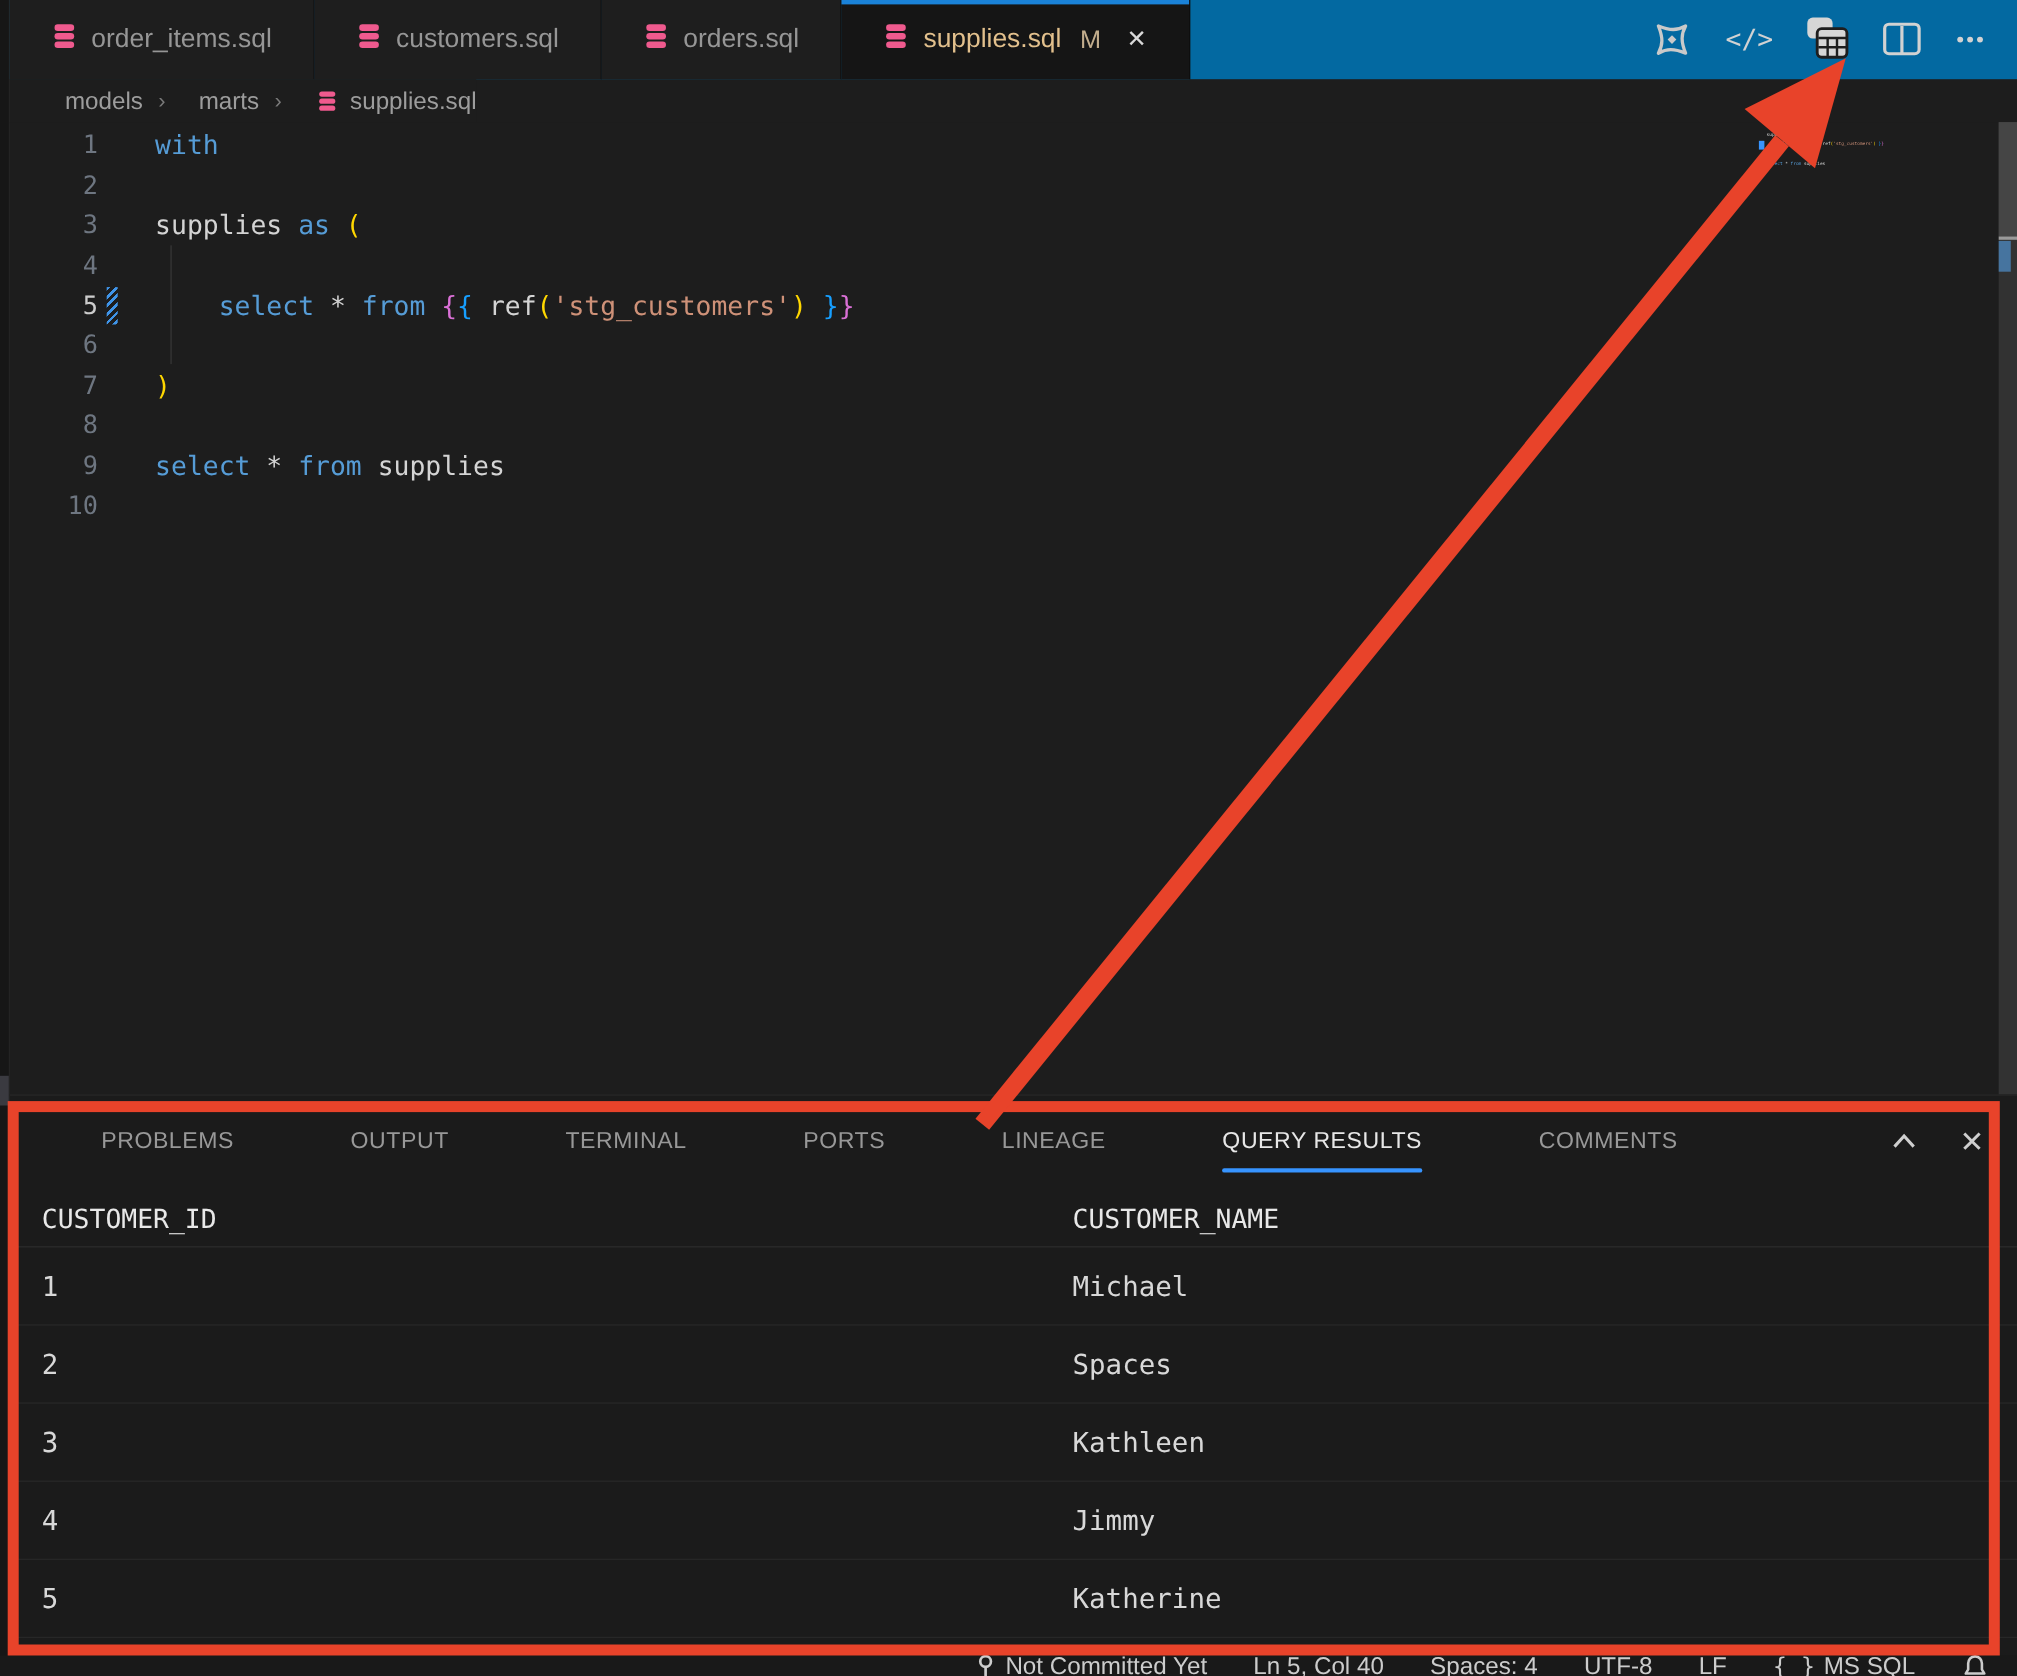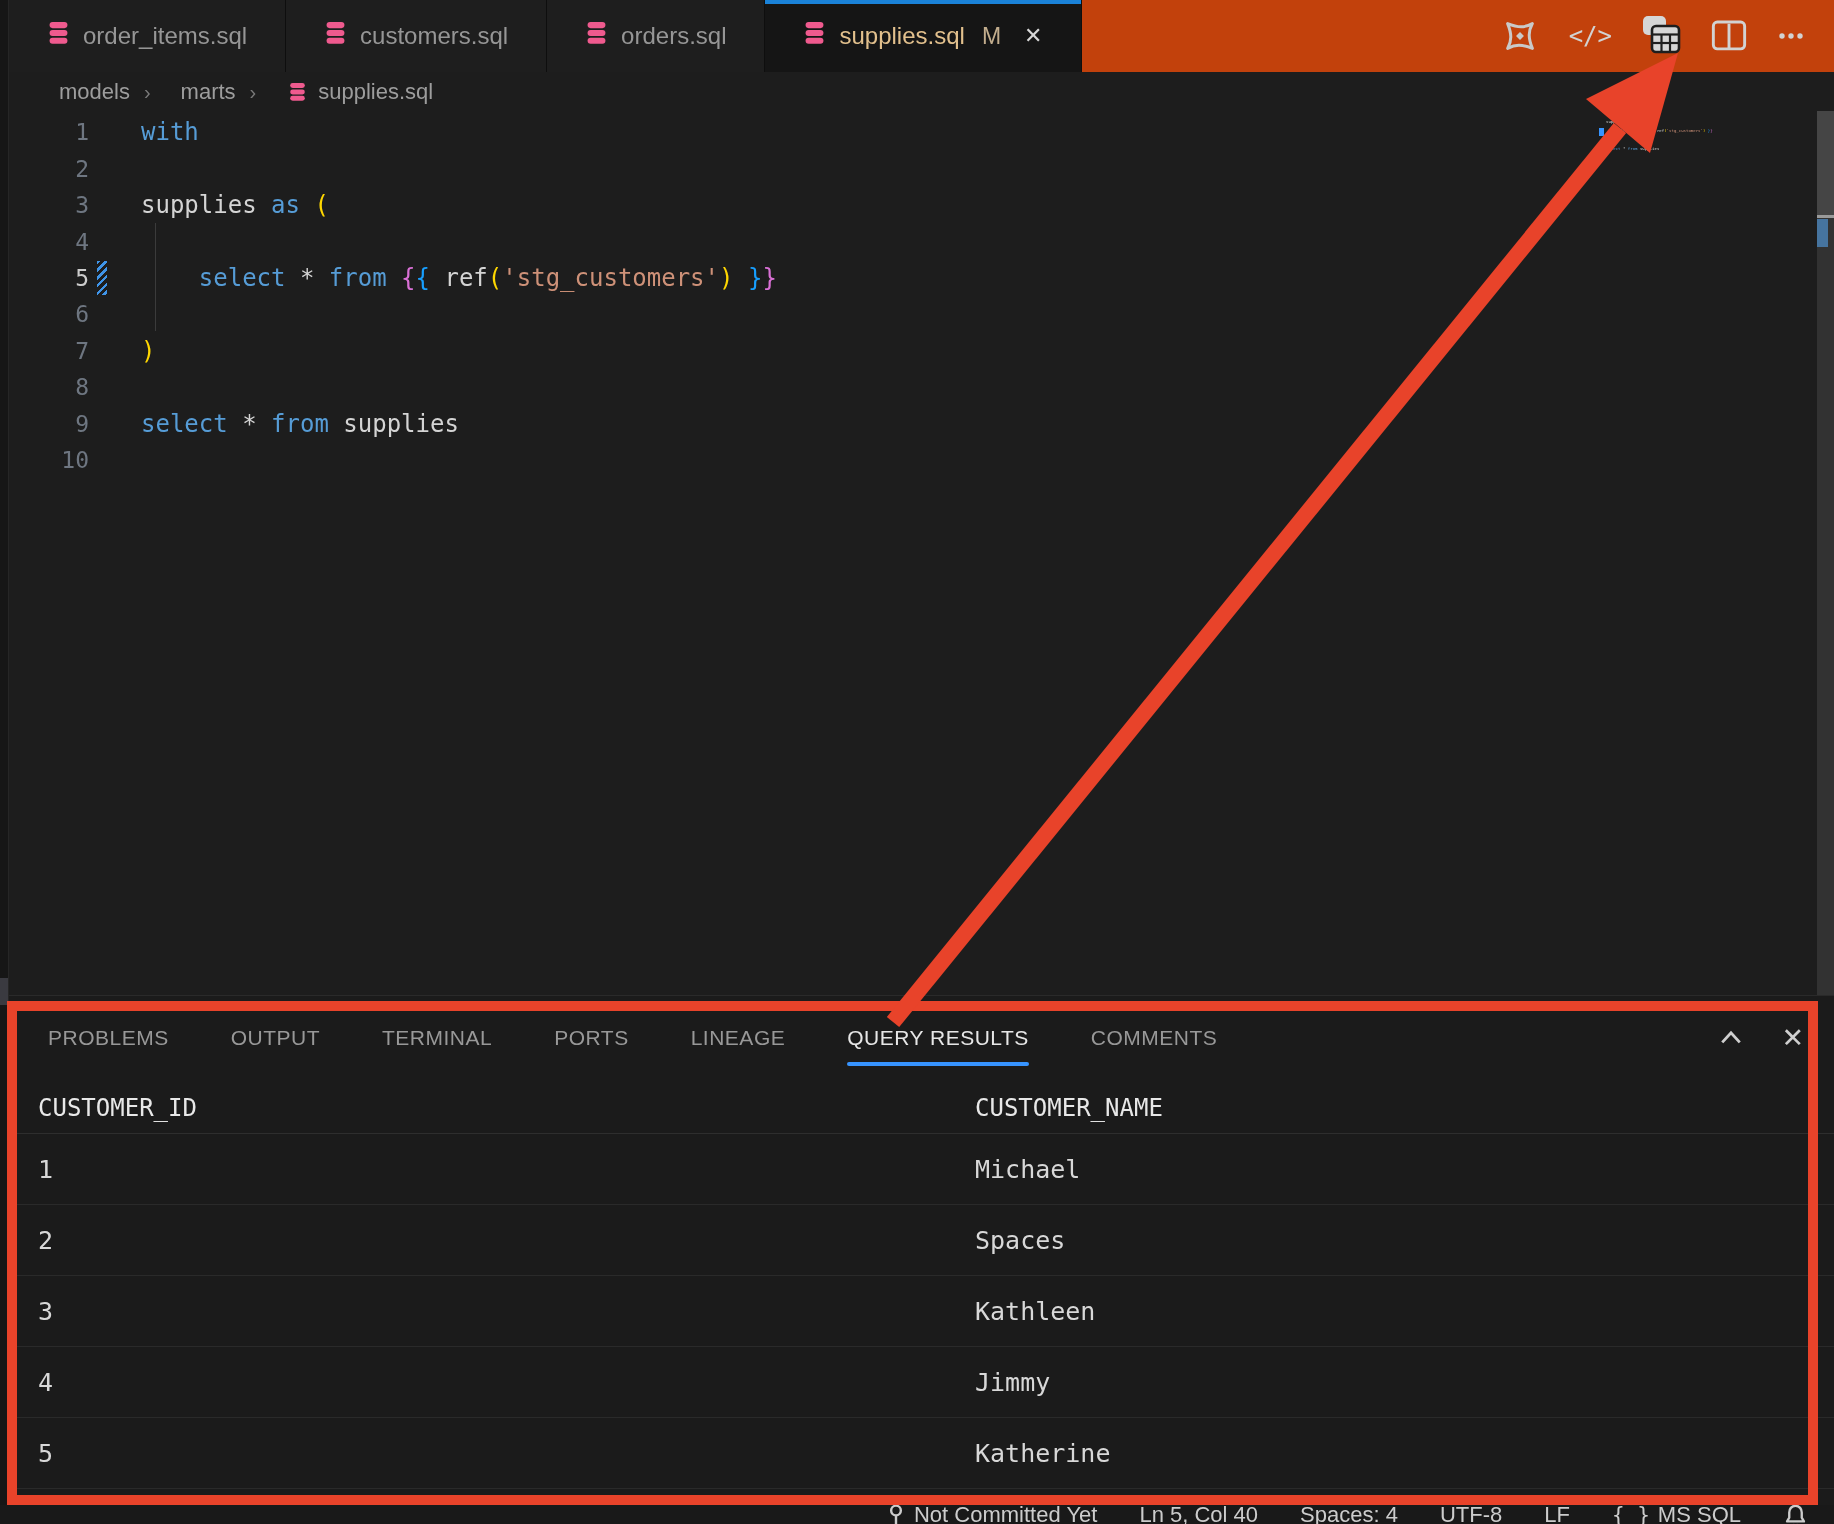--- a/index.html
+++ b/index.html
@@ -2,21 +2,21 @@
 <html><head>
 <meta charset="utf-8">
 <style>
   html,body{margin:0;padding:0;background:#111;}
   .app{position:relative;width:1834px;height:1524px;background:#1d1d1d;overflow:hidden;
        font-family:"Liberation Sans",sans-serif;color:#ccc;}
   
   .left-strip{position:absolute;left:0;top:0;width:8px;height:1524px;background:#161616;border-right:1px solid #262626;}
   .left-strip .grip{position:absolute;left:0;top:978px;width:8px;height:27px;background:#3a3a40;}
   
-  .tabbar{position:absolute;left:9px;top:0;right:0;height:72px;background:#c2410c;display:flex;align-items:stretch;}
+  .tabbar{position:absolute;left:9px;top:0;right:0;height:72px;background:#0369a1;display:flex;align-items:stretch;}
   .tab{display:flex;align-items:center;gap:13px;padding:0 38px;border-right:1px solid #0e0e0e;
        font-size:24px;color:#969696;background:#1e1e1e;position:relative;cursor:pointer;white-space:nowrap;}
   .tab.preview .tab-label{font-style:italic;}
   .tab.active{background:#151515;color:#e2c08d;}
   .tab.active::before{content:"";position:absolute;left:0;top:0;right:0;height:4px;background:#1a82d8;}
   .tab .m-badge{color:#c2ad8d;font-size:23px;margin-left:4px;}
   .tab .tab-close{color:#d8d8d8;font-size:22px;margin-left:10px;}
   .editor-actions{margin-left:auto;display:flex;align-items:center;gap:26px;padding-right:26px;}
   .action{display:flex;align-items:center;justify-content:center;cursor:pointer;}
   
@@ -41,21 +41,21 @@
                transform:scale(0.183);transform-origin:0 0;}
   .mini-marker{position:absolute;left:1590px;top:17px;width:5px;height:8px;background:#3794ff;}
   .scroll-strip{position:absolute;left:1808px;top:0;width:26px;height:884px;background:#323232;cursor:pointer;}
   .scroll-strip .slider{position:absolute;left:0;top:0;width:26px;height:104px;background:#454545;}
   .scroll-strip .sep{position:absolute;left:0;top:104px;width:26px;height:3px;background:#9a9a9a;}
   .scroll-strip .deco{position:absolute;left:0;top:108px;width:11px;height:28px;background:#46749f;}
   
   .panel{position:absolute;left:9px;top:995px;right:0;height:510px;background:#1b1b1b;border-top:1px solid #2a2a2a;}
   .panel-tabs{position:absolute;left:0;top:0;right:0;height:84px;display:flex;align-items:center;
               gap:62px;padding-left:39px;font-size:21px;color:#989898;}
-  .ptab{height:100%;display:flex;align-items:center;position:relative;cursor:pointer;white-space:nowrap;letter-spacing:0.5px;}
+  .ptab{height:100%;display:flex;align-items:center;position:relative;cursor:pointer;white-space:nowrap;letter-spacing:0.5px;margin-left:44px;}
   .ptab.active{color:#e7e7e7;}
   .ptab.active::after{content:"";position:absolute;left:0;right:0;top:66px;height:4px;background:#3794ff;border-radius:2px;}
   .panel-controls{position:absolute;right:30px;top:0;height:84px;display:flex;align-items:center;gap:36px;}
   .results{position:absolute;left:0;top:86px;right:0;font-family:"DejaVu Sans Mono",monospace;}
   .r-header{display:grid;grid-template-columns:937px auto;height:51px;align-items:center;
             padding-left:29px;font-weight:normal;font-size:24px;color:#e8e8e8;border-bottom:1px solid #2e2e2e;}
   .r-row{display:grid;grid-template-columns:937px auto;height:70px;align-items:center;
          padding-left:29px;font-size:25px;color:#d8d8d8;border-bottom:1px solid #2a2a2a;}
   
   .statusbar{position:absolute;left:0;top:1505px;right:0;height:34px;background:#191919;

